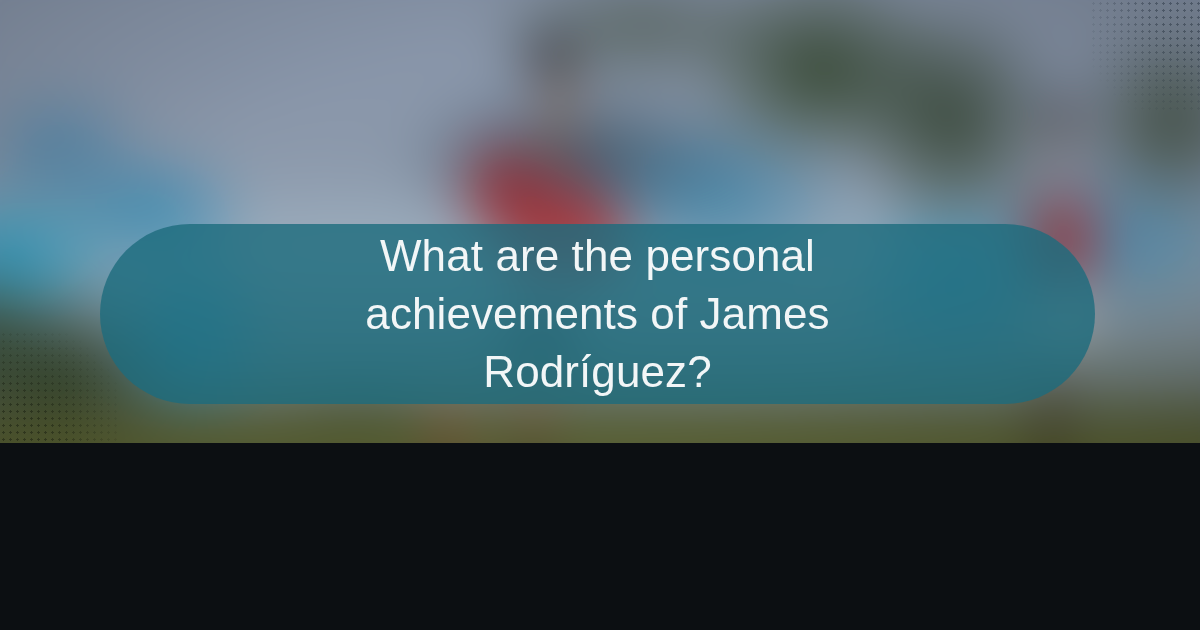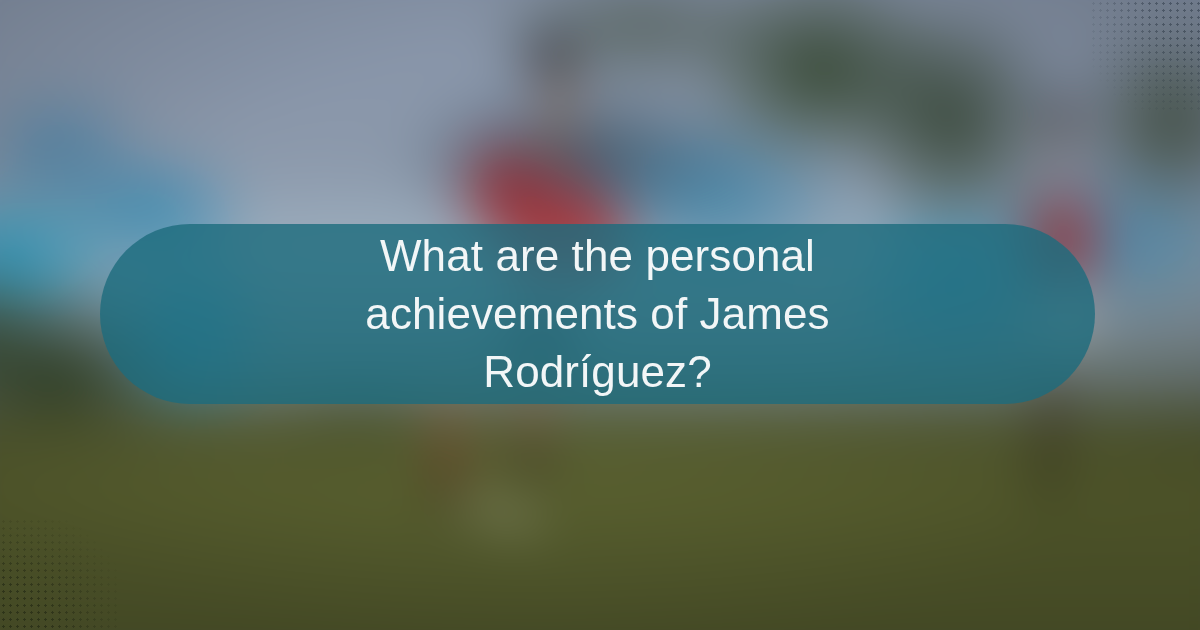--- a/index.html
+++ b/index.html
@@ -5,21 +5,21 @@
 <style>
   html, body {
     margin: 0;
     padding: 0;
     background: #0c0f12;
   }
 
   .canvas {
     position: relative;
     width: 1200px;
-    height: 630px;
+    height: 443px;
     overflow: hidden;
     font-family: "Liberation Sans", "DejaVu Sans", sans-serif;
     background: #6f7f93;
   }
 
   
   .photo {
     position: absolute;
     left: -60px;
     top: -60px;

